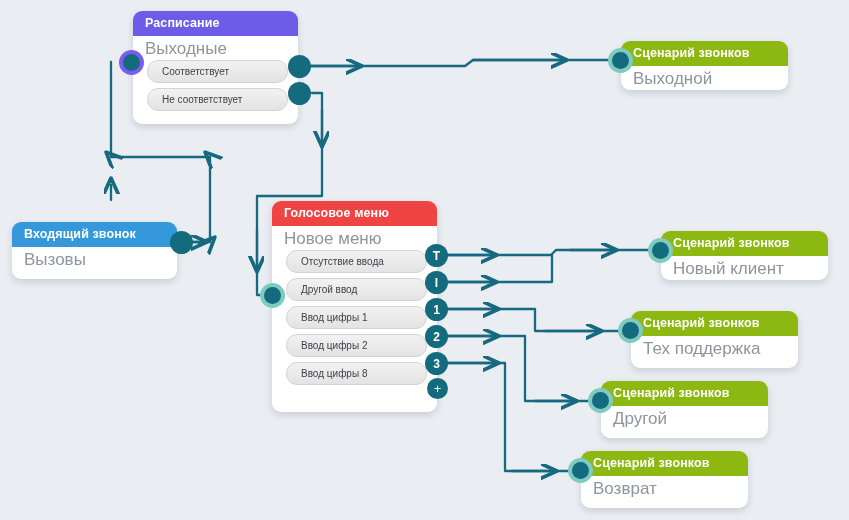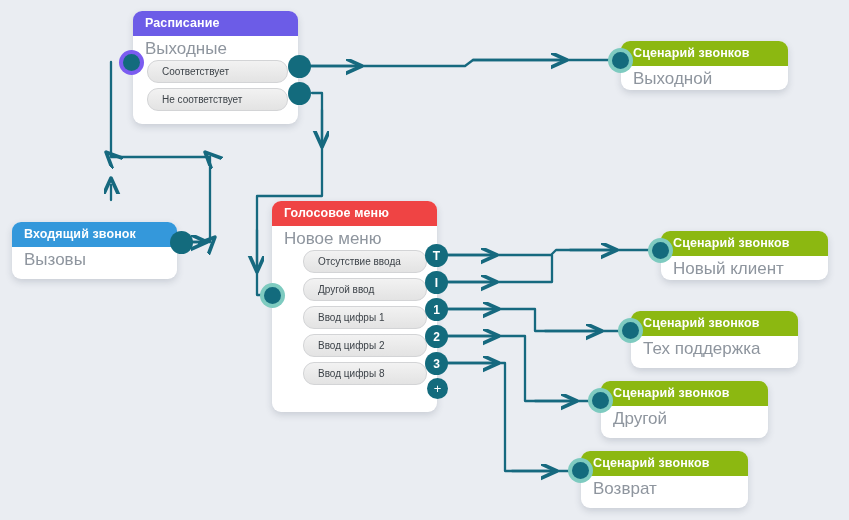--- a/index.html
+++ b/index.html
@@ -151,21 +151,21 @@
       </div>
     </div>
   </div>
   <div class="knob knob-sm purple-ring" style="left:123px;top:54px;"></div>
   <div class="knob knob-lg" style="left:288px;top:55px;"></div>
   <div class="knob knob-lg" style="left:288px;top:82px;"></div>
 
   <div class="node" style="left:272px;top:201px;width:165px;">
     <div class="node-header" style="background:#ef4444;">Голосовое меню</div>
     <div class="node-sub">Новое меню</div>
-    <div class="ports" style="padding-bottom:22px;padding-left:17px;">
+    <div class="ports" style="padding-bottom:22px;">
       <div class="port-row">
         <span class="port-label">Отсутствие ввода</span>
       </div>
       <div class="port-row">
         <span class="port-label">Другой ввод</span>
       </div>
       <div class="port-row">
         <span class="port-label">Ввод цифры 1</span>
       </div>
       <div class="port-row">

